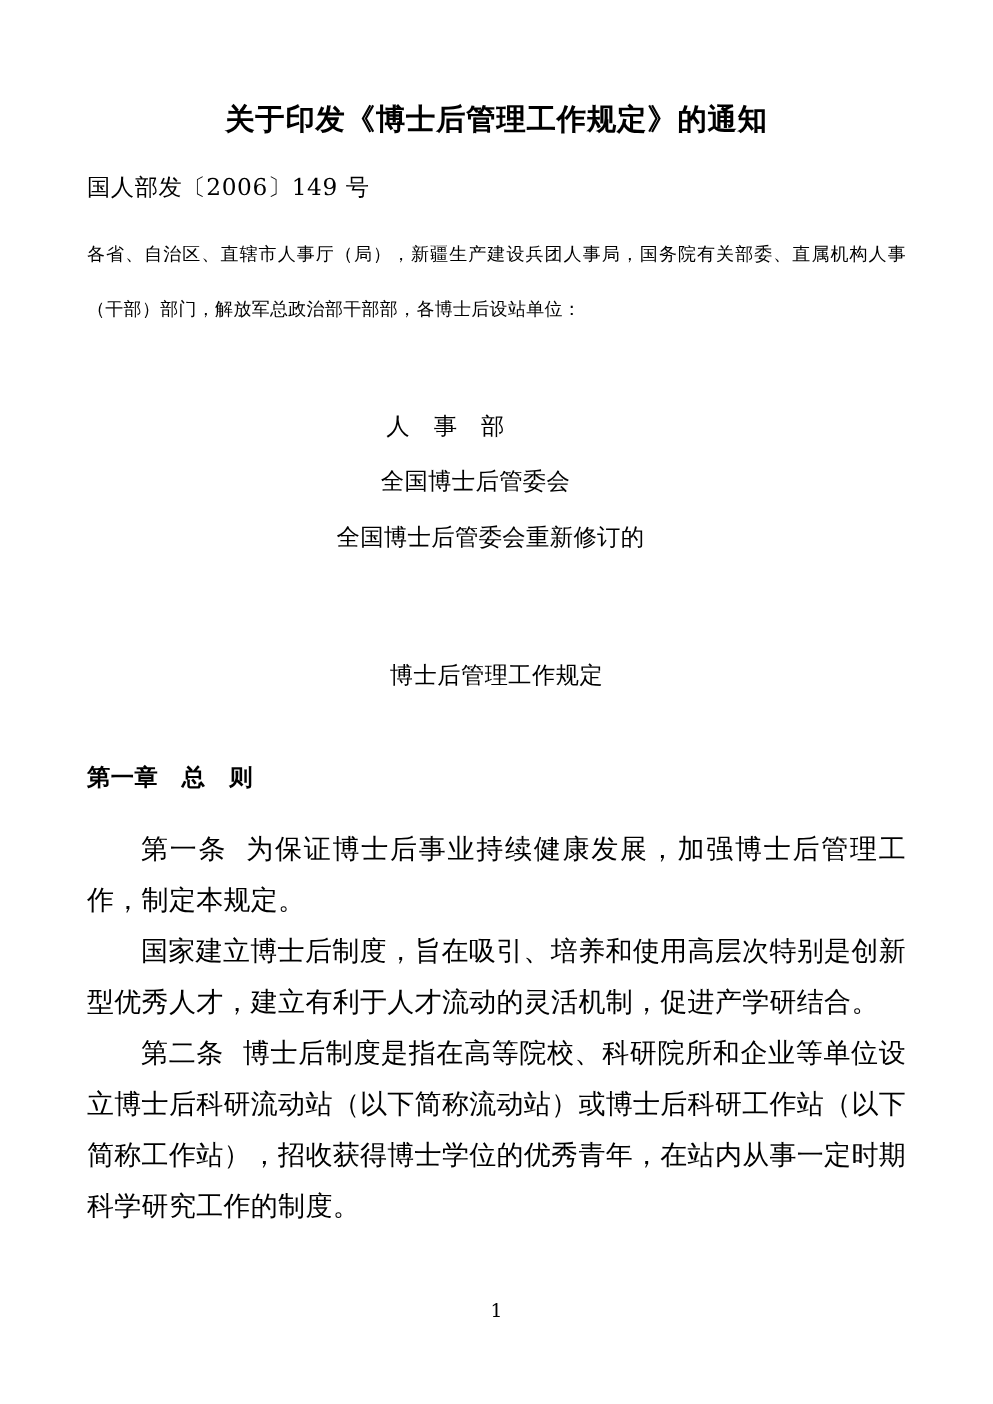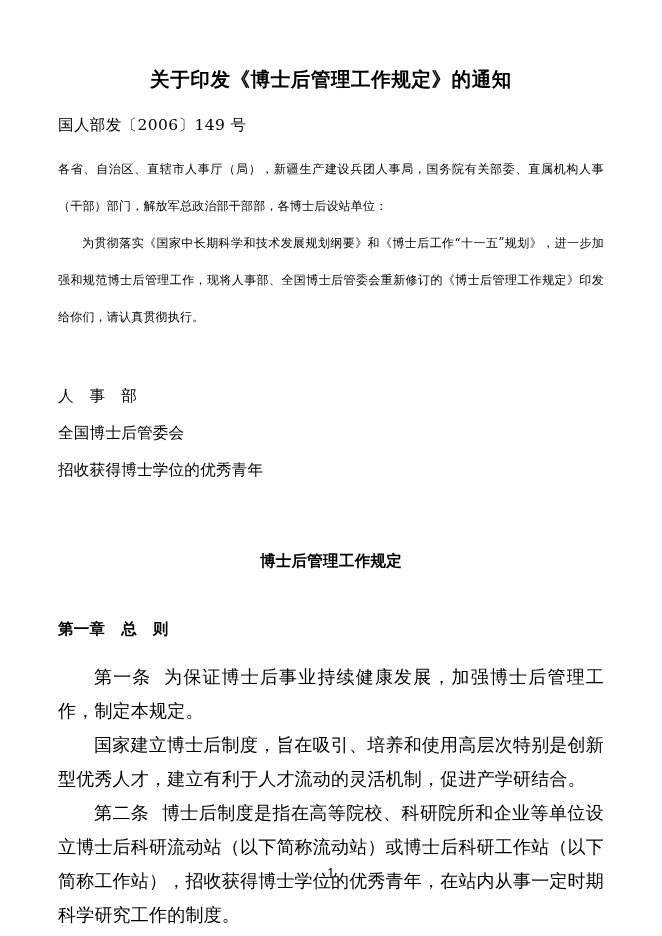--- a/index.html
+++ b/index.html
@@ -70,21 +70,21 @@
   }
   .indent2 {
     text-indent: 2em;
   }
 
   
   .signature {
     font-family: Liberation Serif, serif;
     font-size: 15.6px;
     line-height: 37px;
-    text-align: left;
+    text-align: center;
     padding-top: 41px;
     padding-right: 8px;
     letter-spacing: 0.2px;
   }
   .signature p {
     margin: 0;
     white-space: pre;
   }
   .sig-dept {
     padding-right: 60px;
@@ -93,21 +93,21 @@
     padding-right: 20px;
   }
   .sig-date {
     padding-right: 0;
   }
 
   
   .section-heading {
     text-align: center;
     font-family: "DejaVu Sans", "Liberation Sans", sans-serif;
-    font-weight: bold;
+    font-weight: normal;
     font-size: 15.5px;
     letter-spacing: 0.3px;
     margin: 0;
     padding-top: 63px;
     line-height: 1.3;
   }
 
   
   .chapter-heading {
     font-family: "DejaVu Serif", "Liberation Serif", serif;
@@ -154,27 +154,26 @@
 
 <div class="page">
   <div class="content">
 
     <h1 class="doc-title">关于印发《博士后管理工作规定》的通知</h1>
 
     <div class="doc-number">国人部发〔2006〕149 号</div>
 
     <div class="kai-block">
       <p class="salutation">各省、自治区、直辖市人事厅（局），新疆生产建设兵团人事局，国务院有关部委、直属机构人事（干部）部门，解放军总政治部干部部，各博士后设站单位：</p>
-      <p class="indent2">为贯彻落实《国家中长期科学和技术发展规划纲要》和《博士后工作“十一五”规划》，进一步加强和规范博士后管理工作，现将人事部、全国博士后管委会重新修订的《博士后管理工作规定》印发给你们，请认真贯彻执行。</p>
     </div>
 
     <div class="signature">
       <p class="sig-dept">人　事　部</p>
       <p class="sig-committee">全国博士后管委会</p>
-      <p class="sig-date">招收获得博士学位的优秀青年</p>
+      <p class="sig-date">全国博士后管委会重新修订的</p>
     </div>
 
     <h2 class="section-heading">博士后管理工作规定</h2>
 
     <h3 class="chapter-heading">第一章　总　则</h3>
 
     <div class="articles">
       <p>
         <span class="article-label">第一条</span><span>为保证博士后事业持续健康发展，加强博士后管理工作，制定本规定。</span>
       </p>

